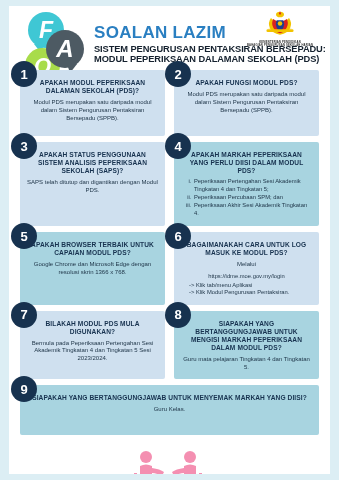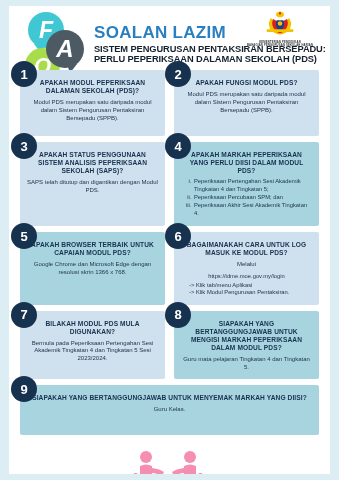--- a/index.html
+++ b/index.html
@@ -83,21 +83,21 @@
         </div>
       <div class="bubble b-a">
           <span>A</span>
         </div>
     </div>
 
     <div class="title-block">
       <div class="main-title">SOALAN LAZIM</div>
       <div class="sub-title">
         <div>SISTEM PENGURUSAN PENTAKSIRAN BERSEPADU:</div>
-        <div>PERLU PEPERIKSAAN DALAMAN SEKOLAH (PDS)</div>
+        <div>MODUL PEPERIKSAAN DALAMAN SEKOLAH (PDS)</div>
       </div>
     </div>
 
     <div class="ministry">
       <svg class="crest" viewBox="0 0 60 46">
         <ellipse cx="30" cy="8" rx="7" ry="5" fill="#f2c300"></ellipse>
         <path d="M30 2 l2 4 -2 3 -2 -3z" fill="#d92121"></path>
         <path d="M14 14 q-6 8 -2 18 q4 9 18 12 q14 -3 18 -12 q4 -10 -2 -18 q-5 6 -16 6 q-11 0 -16 -6z" fill="#f2c300"></path>
         <path d="M18 16 q-4 8 0 15 q4 8 12 10 q8 -2 12 -10 q4 -7 0 -15 q-6 5 -12 5 q-6 0 -12 -5z" fill="#d92121"></path>
         <path d="M24 18 q-3 7 0 13 q3 6 6 8 q3 -2 6 -8 q3 -6 0 -13z" fill="#1b3f8f"></path>

